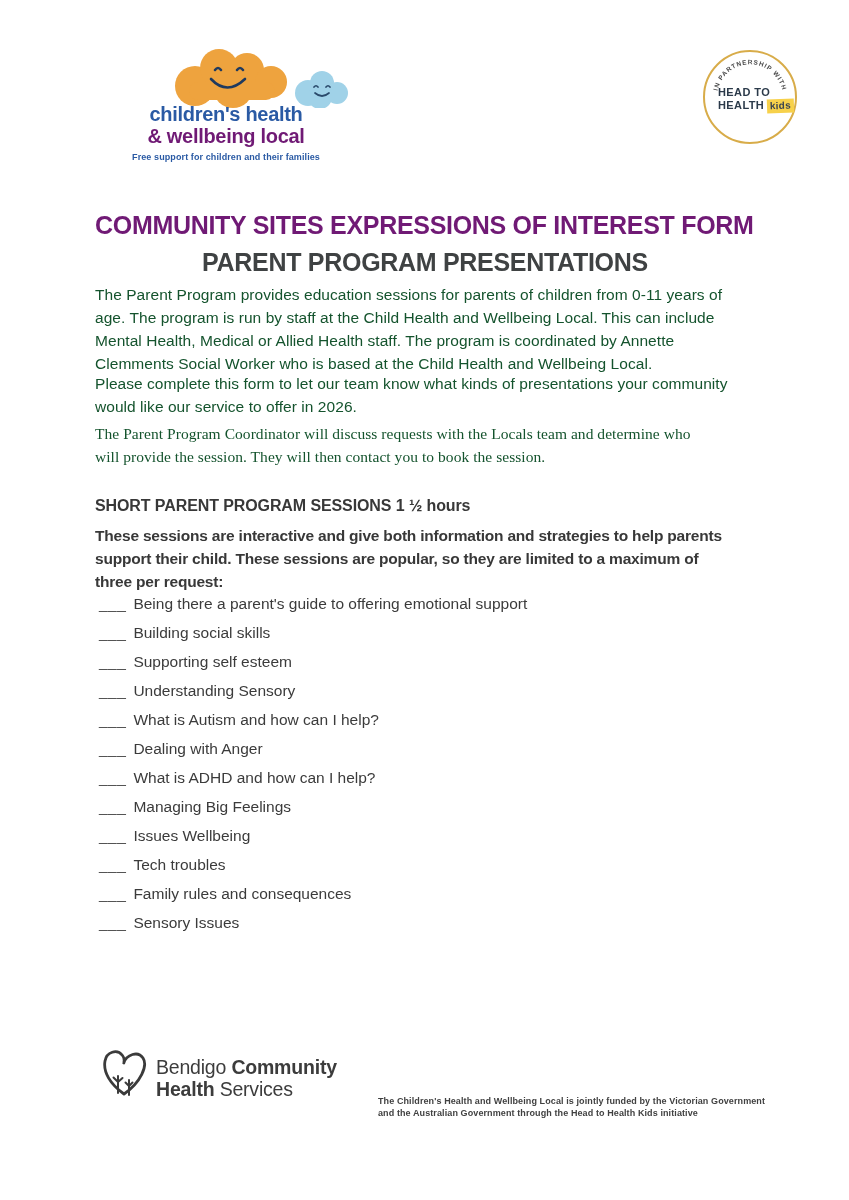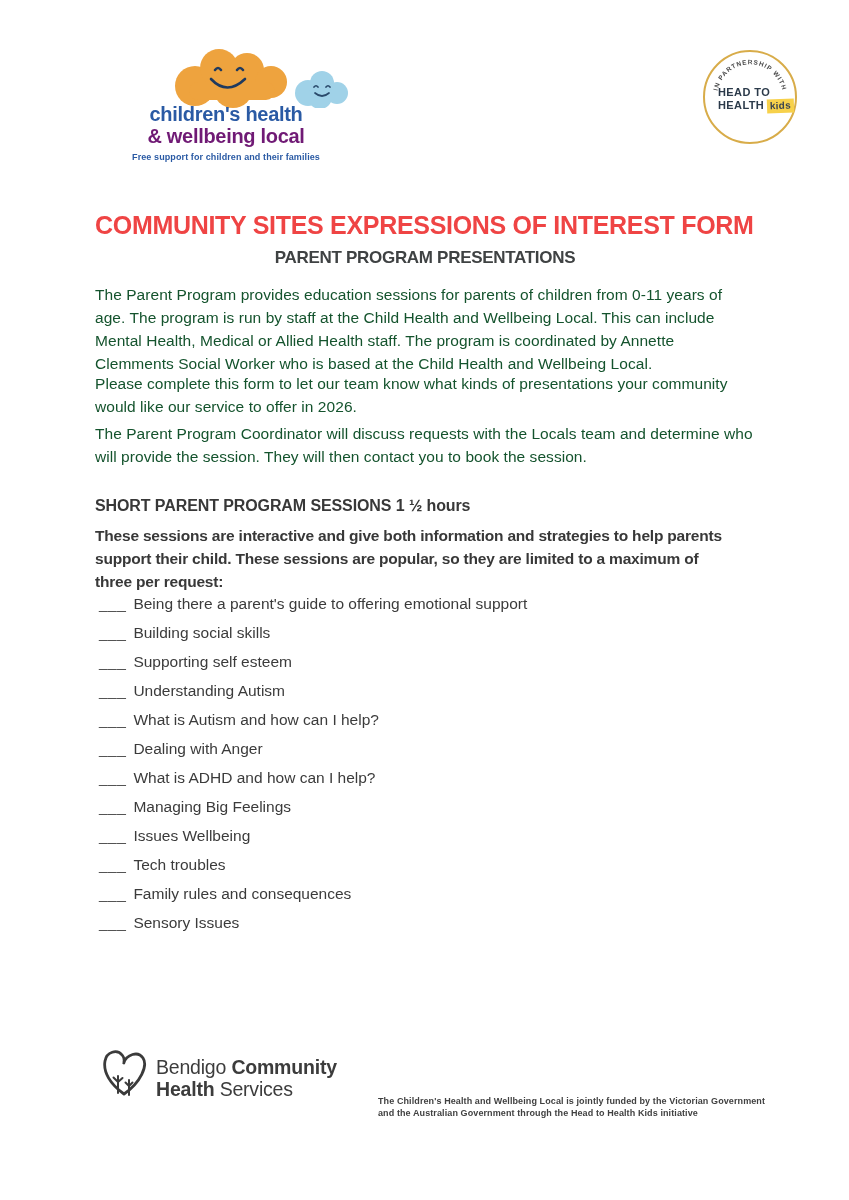--- a/index.html
+++ b/index.html
@@ -18,29 +18,29 @@
   
   .h2h{position:absolute;left:703px;top:50px;width:94px;height:94px;border:2px solid #d8ac49;
        border-radius:50%;box-sizing:border-box;background:#fff;}
   .h2h-arc{position:absolute;left:0;top:0;width:90px;height:90px;}
   .h2h-inner{position:absolute;left:13px;top:34px;font-weight:bold;color:#2b3a4a;
              font-size:11px;line-height:13px;letter-spacing:0.4px;white-space:nowrap;}
   .kids-chip{display:inline-block;background:#f7d14b;color:#3a4450;font-size:10px;
              padding:0 3px 1px 3px;margin-left:3px;transform:rotate(-2deg);letter-spacing:0.2px;}
   
   .title1{position:absolute;left:95px;top:211px;font-size:25px;font-weight:bold;
-          color:#ef4444;letter-spacing:-0.3px;white-space:nowrap;}
+          color:#701a75;letter-spacing:-0.3px;white-space:nowrap;}
   .title2{position:absolute;left:95px;top:248px;width:660px;text-align:center;
-          font-size:17px;font-weight:bold;color:#3f4243;letter-spacing:-0.3px;}
+          font-size:25px;font-weight:bold;color:#3f4243;letter-spacing:-0.3px;}
   
   .para{position:absolute;left:95px;font-size:15.5px;line-height:23px;color:#14532d;
         white-space:pre-line;letter-spacing:0.05px;}
   .p1{top:283px;}
   .p2{top:372px;}
-  .p3{top:422px;}
+  .p3{top:422px;font-family:Liberation Serif, serif;}
   .section-heading{position:absolute;left:95px;top:497px;font-size:16px;font-weight:bold;
         color:#383838;letter-spacing:-0.1px;white-space:nowrap;}
   .section-intro{position:absolute;left:95px;top:524px;font-size:15.5px;font-weight:bold;
         line-height:23px;color:#383838;white-space:pre-line;letter-spacing:-0.2px;}
   
   .session-list{position:absolute;left:99px;top:595px;}
   .session{height:23px;margin-bottom:6px;font-size:15.5px;color:#3b3b3b;}
   .blank{color:#4a4a4a;letter-spacing:0.5px;}
   .slabel{margin-left:7px;}
   
@@ -125,21 +125,21 @@
   <div class="session">
       <span class="blank">___</span><span class="slabel">Being there a parent's guide to offering emotional support</span>
     </div>
       <div class="session">
       <span class="blank">___</span><span class="slabel">Building social skills</span>
     </div>
       <div class="session">
       <span class="blank">___</span><span class="slabel">Supporting self esteem</span>
     </div>
       <div class="session">
-      <span class="blank">___</span><span class="slabel">Understanding Autism</span>
+      <span class="blank">___</span><span class="slabel">Understanding Sensory</span>
     </div>
       <div class="session">
       <span class="blank">___</span><span class="slabel">What is Autism and how can I help?</span>
     </div>
       <div class="session">
       <span class="blank">___</span><span class="slabel">Dealing with Anger</span>
     </div>
       <div class="session">
       <span class="blank">___</span><span class="slabel">What is ADHD and how can I help?</span>
     </div>

